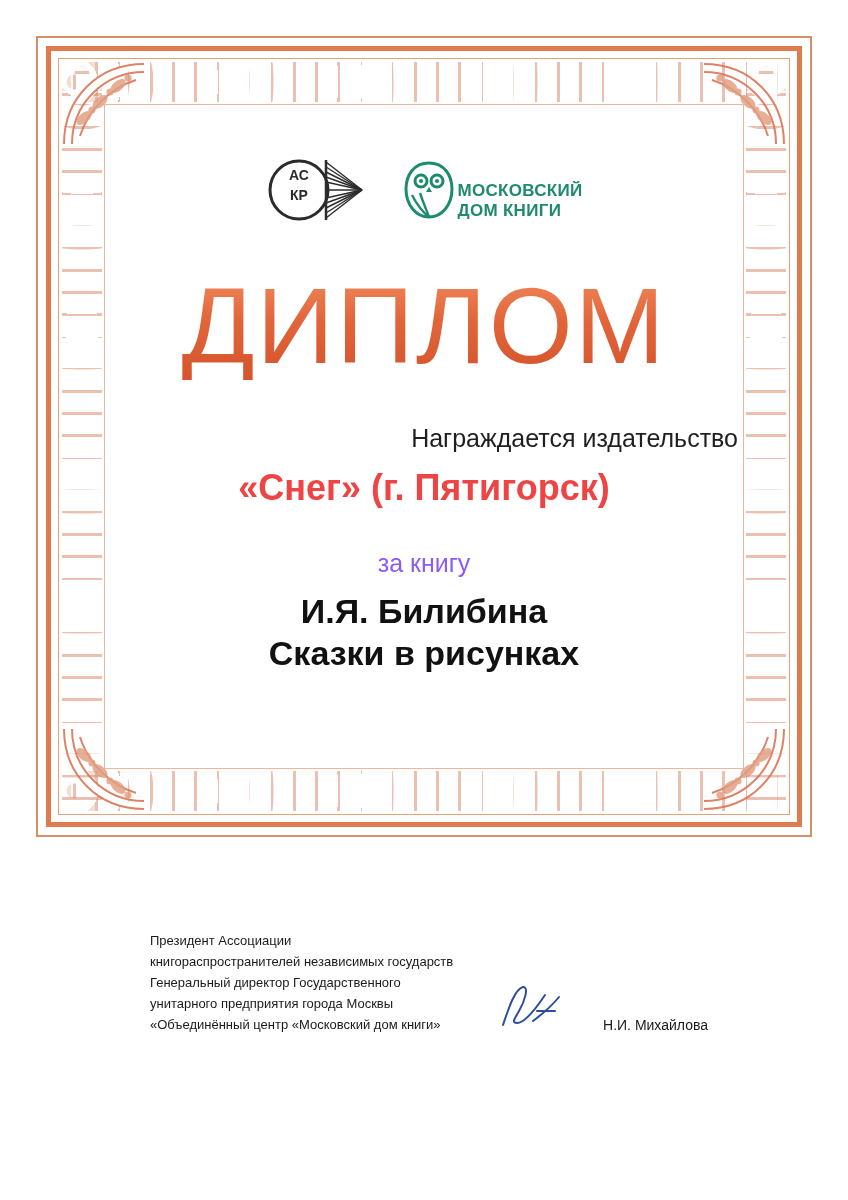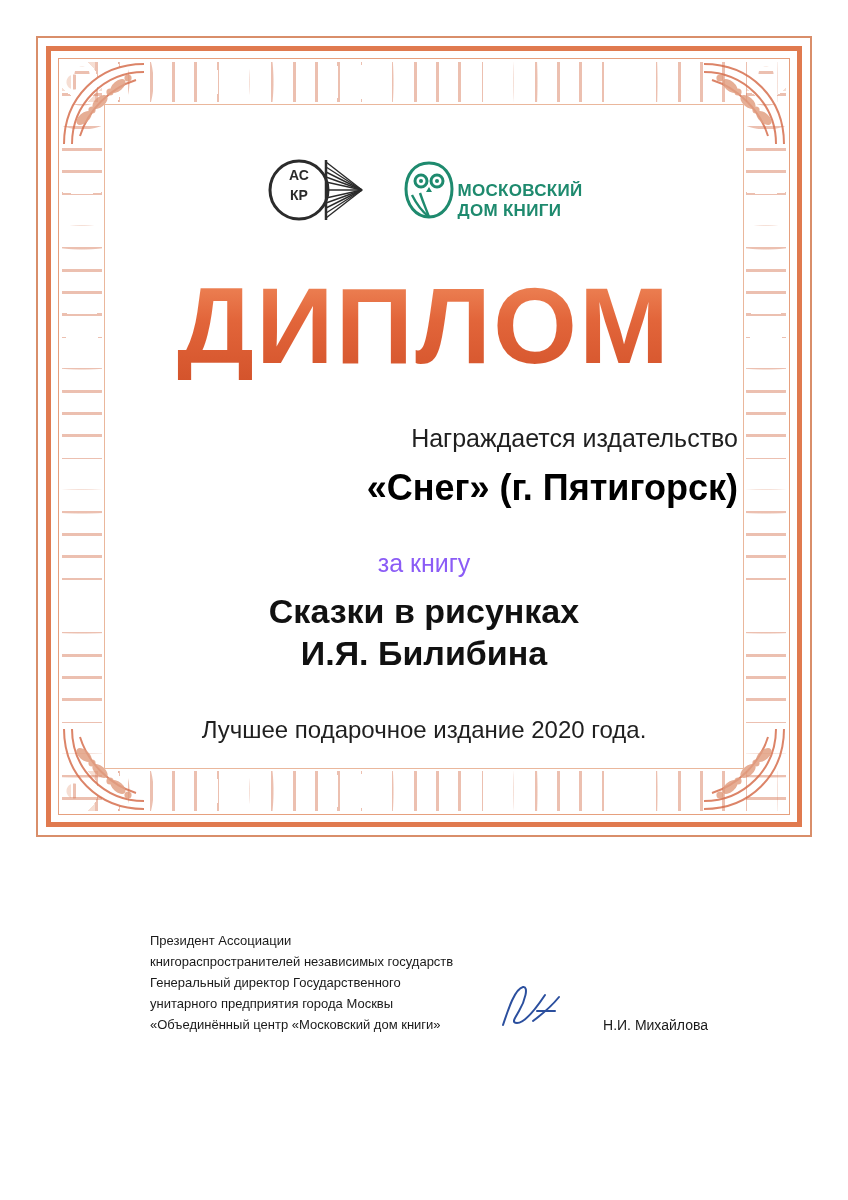--- a/index.html
+++ b/index.html
@@ -140,21 +140,21 @@
     text-align: left;
     color: #1e8a6e;
     font-weight: bold;
     font-size: 17px;
     line-height: 1.18;
     letter-spacing: 0.3px;
   }
 
   .diploma-title {
     font-family: "Liberation Sans", sans-serif;
-    font-weight: bold;
+    font-weight: normal;
     font-size: 108px;
     line-height: 1;
     letter-spacing: 2px;
     margin: 6px 0 44px;
     background: linear-gradient(180deg, #f08a5c 0%, #e2653a 45%, #d4542c 100%);
     -webkit-background-clip: text;
     background-clip: text;
     color: transparent;
     -webkit-text-fill-color: transparent;
     text-shadow: none;
@@ -162,23 +162,22 @@
 
   .awarded-label {
     font-size: 25px;
     color: #1f1f1f;
     margin-bottom: 14px;
     text-align: right;
   }
   .awarded-name {
     font-size: 36px;
     font-weight: bold;
-    color: #000000;
+    color: #ef4444;
     margin-bottom: 40px;
-    text-align: right;
   }
   .for-book-label {
     font-size: 25px;
     color: #8b5cf6;
     margin-bottom: 12px;
   }
   .book-title {
     font-size: 34px;
     font-weight: bold;
     color: #111;
@@ -347,26 +346,25 @@
 
     </div>
 
     <div class="diploma-title">ДИПЛОМ</div>
 
     <div class="awarded-label">Награждается издательство</div>
     <div class="awarded-name">«Снег» (г. Пятигорск)</div>
 
     <div class="for-book-label">за книгу</div>
     <div class="book-title">
+      <div>И.Я. Билибина</div>
       <div>Сказки в рисунках</div>
-      <div>И.Я. Билибина</div>
     </div>
 
     <div class="nomination">
-      <div>Лучшее подарочное издание 2020 года.</div>
     </div>
 
   </div>
 
   <div class="signature-block">
     <div class="signatory-title">Президент Ассоциации
 книгораспространителей независимых государств
 Генеральный директор Государственного
 унитарного предприятия города Москвы
 «Объединённый центр «Московский дом книги»</div>

